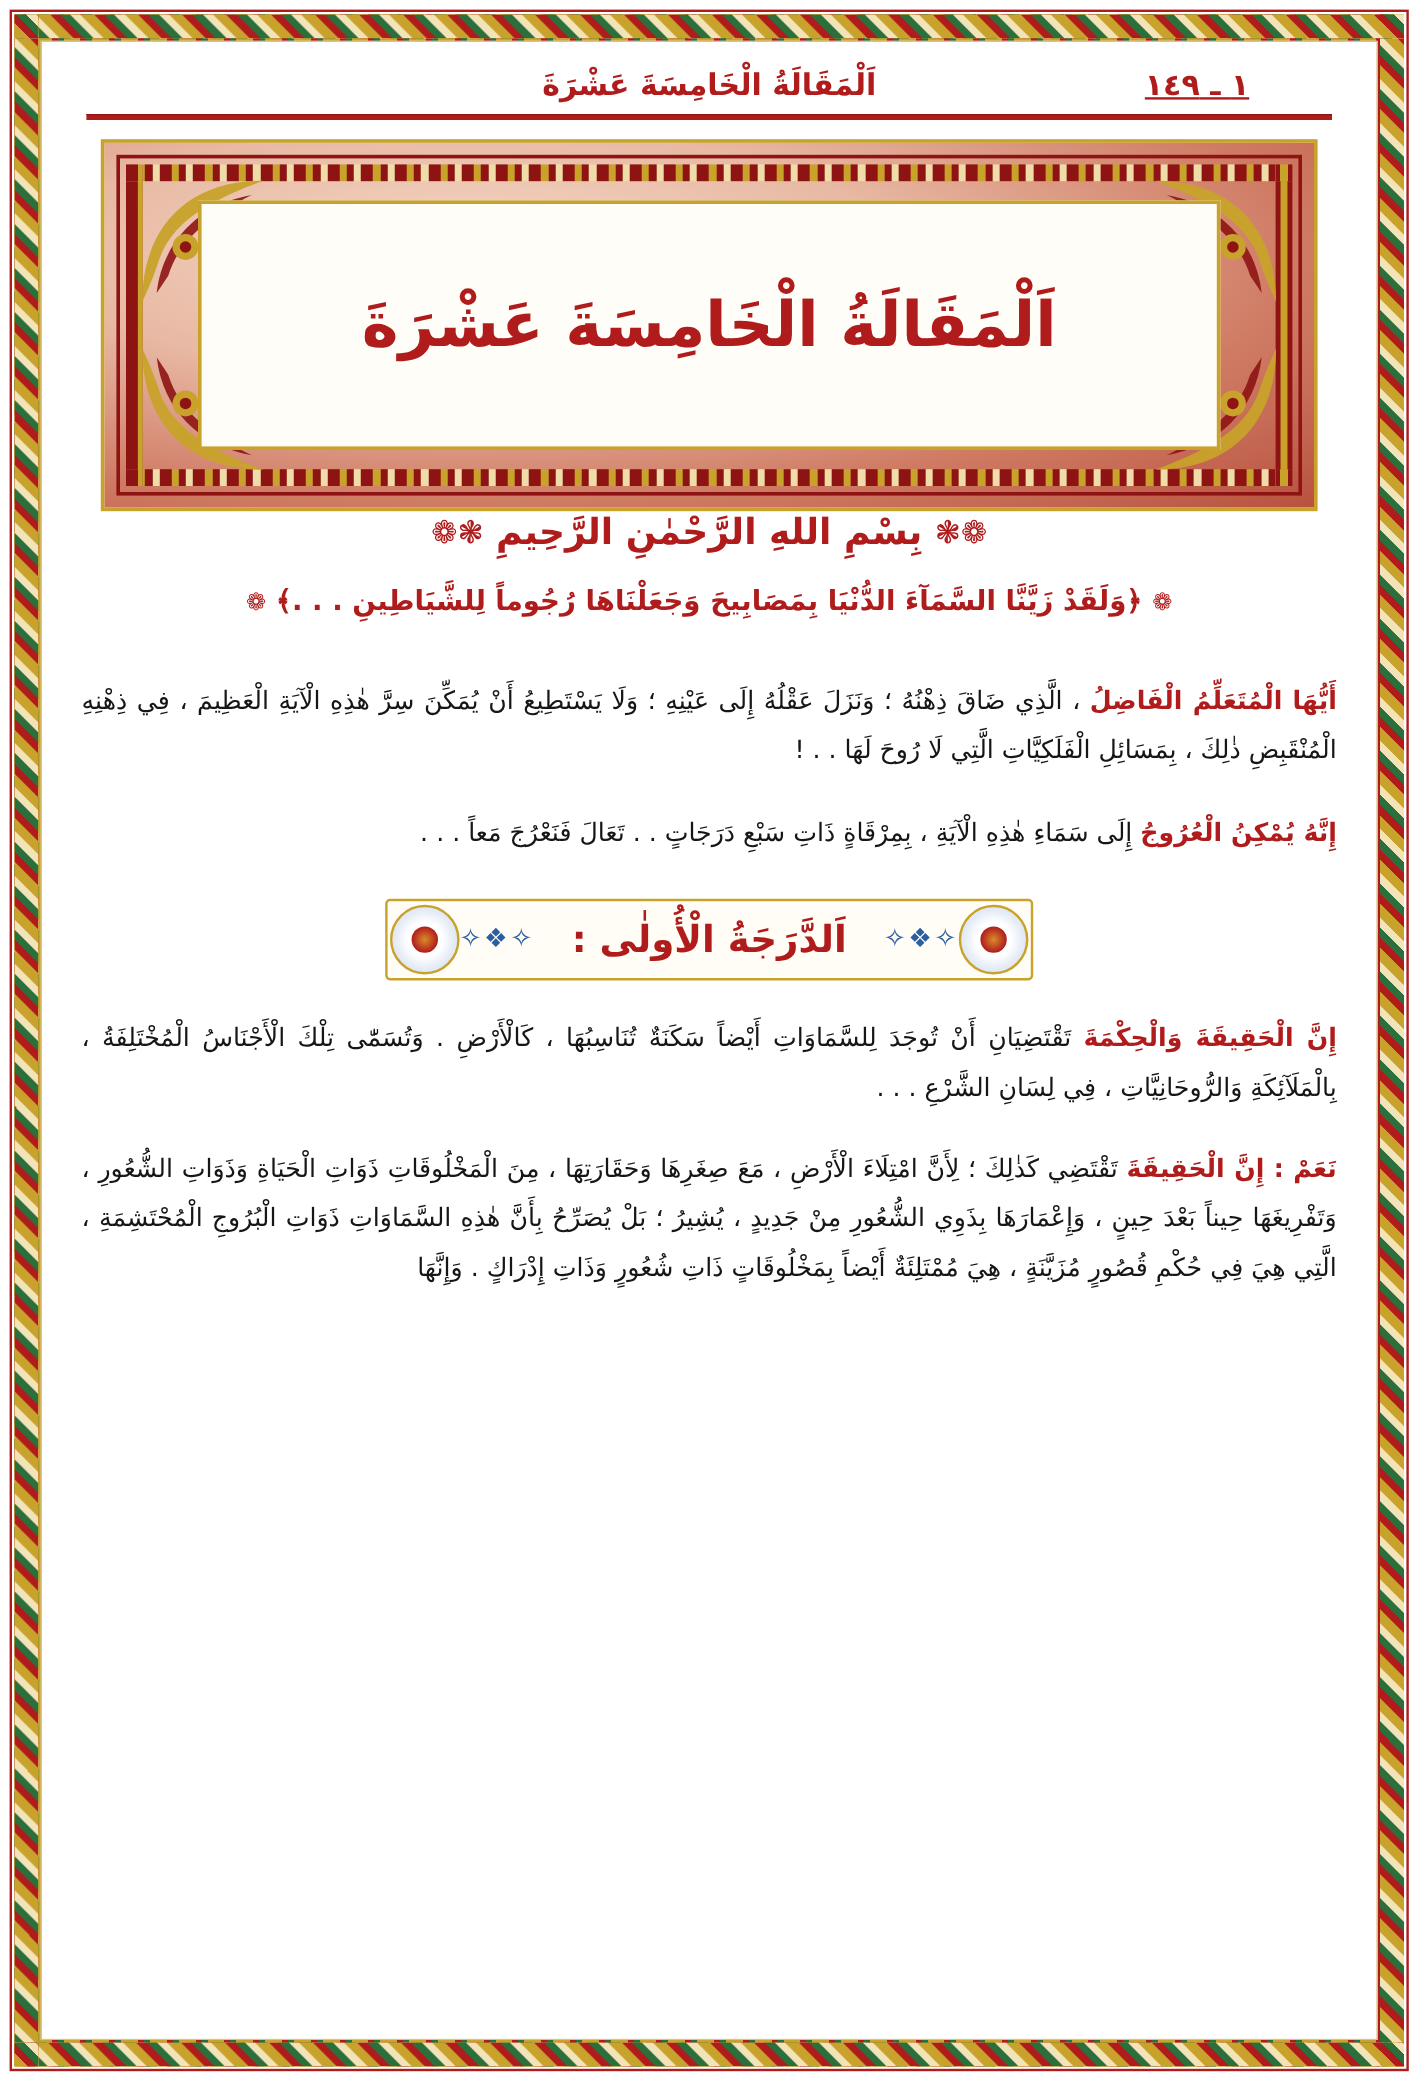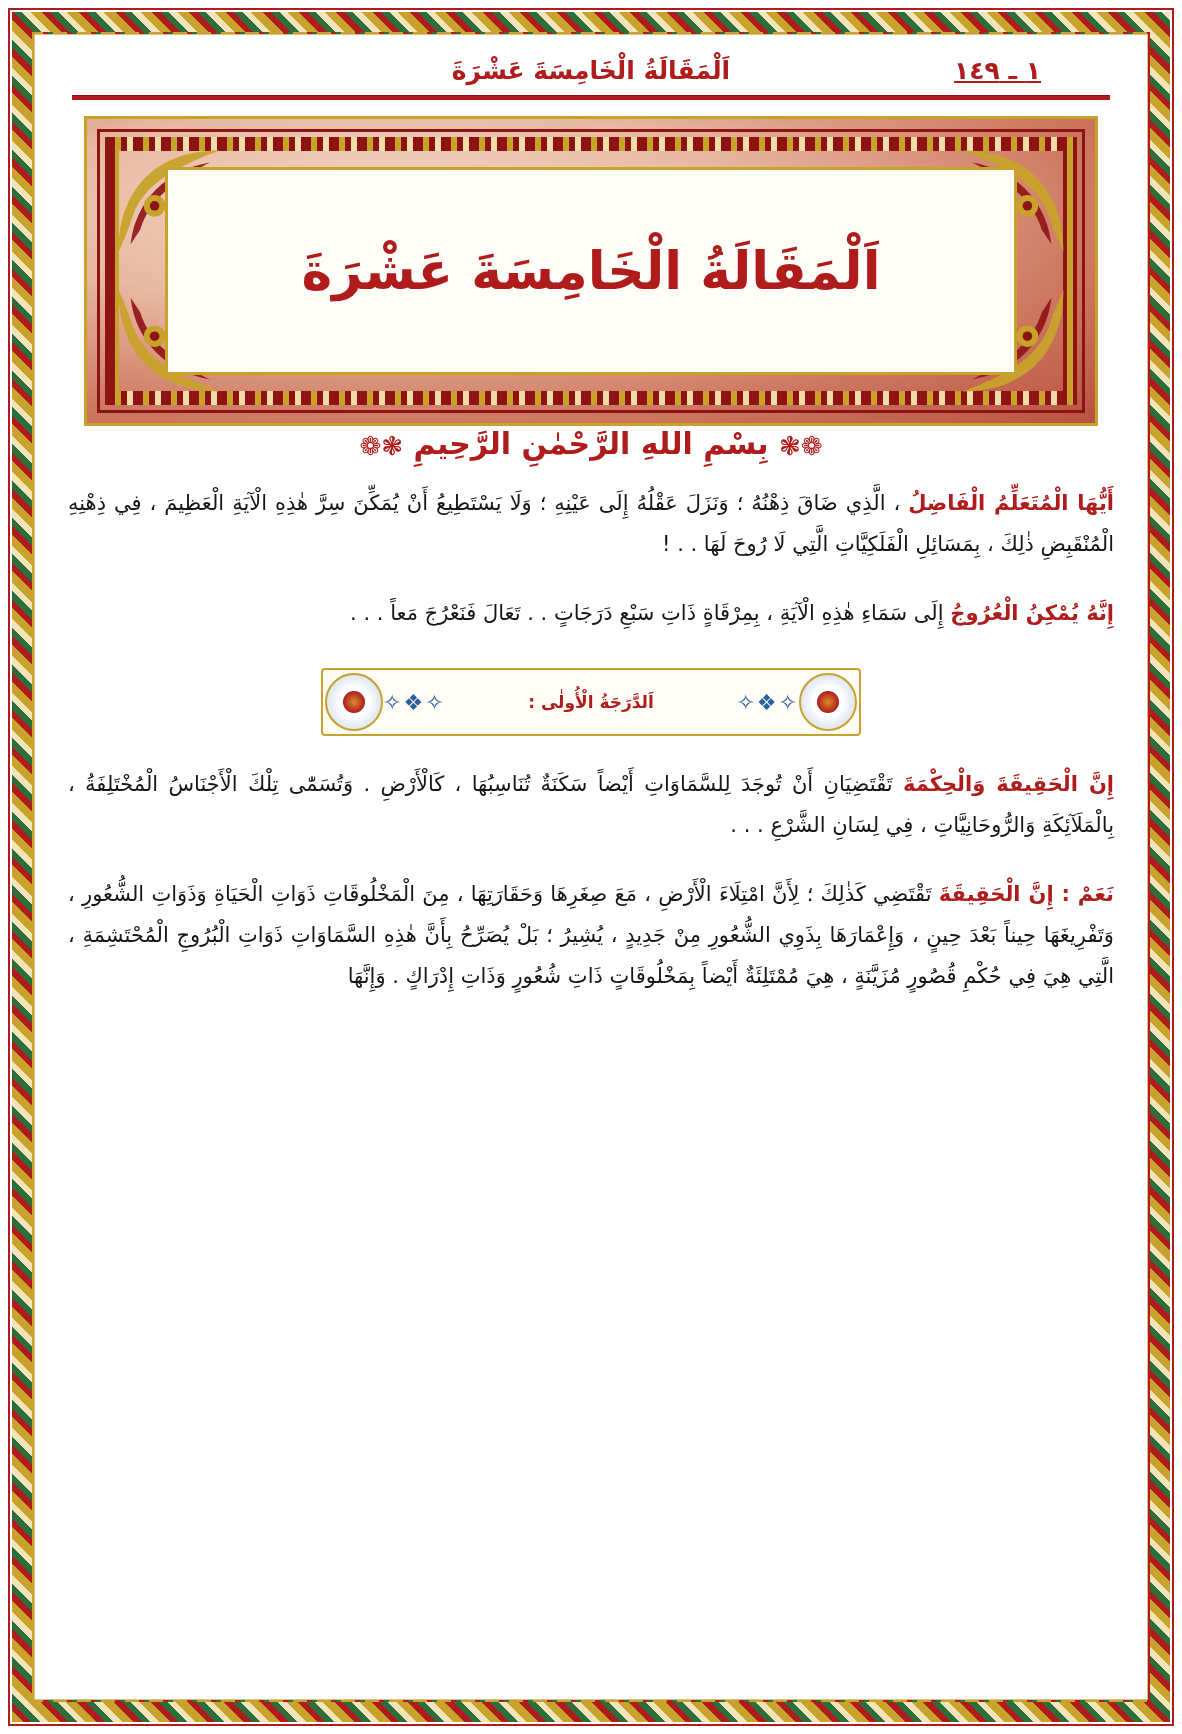--- a/index.html
+++ b/index.html
@@ -198,21 +198,21 @@
   
   .para {
     direction: rtl;
     text-align: justify;
     font-size: 21px;
     line-height: 1.95;
     color: #161616;
     margin-top: 28px;
     padding: 0 6px;
   }
-  .para.first { margin-top: 22px; }
+  .para.first { margin-top: 44px; }
   .lead {
     color: #b01c1c;
     font-weight: bold;
   }
 
   
   .section-bar {
     margin: 34px auto 0 auto;
     width: 540px;
     height: 68px;
@@ -220,21 +220,21 @@
     display: flex;
     align-items: center;
     justify-content: center;
     border: 2px solid #c8a22a;
     border-radius: 4px;
     background: #fffdf6;
     box-sizing: border-box;
   }
   .section-bar .bar-text {
     color: #b01c1c;
-    font-size: 17px;
+    font-size: 31px;
     font-weight: bold;
     direction: rtl;
     padding: 0 56px;
   }
   .medallion {
     position: absolute;
     top: 50%;
     transform: translateY(-50%);
     width: 54px;
     height: 54px;
@@ -328,20 +328,25 @@
         <div class="plaque-title">اَلْمَقَالَةُ الْخَامِسَةَ عَشْرَةَ</div>
       </div>
     </div>
 
     <div class="basmala">
       <span class="orn">❁❃</span>
       <span>بِسْمِ اللهِ الرَّحْمٰنِ الرَّحِيمِ</span>
       <span class="orn">❃❁</span>
     </div>
 
+    <div class="verse">
+      <span class="floret">❁</span>
+      <span>﴿وَلَقَدْ زَيَّنَّا السَّمَآءَ الدُّنْيَا بِمَصَابِيحَ وَجَعَلْنَاهَا رُجُوماً لِلشَّيَاطِينِ . . .﴾</span>
+      <span class="floret">❁</span>
+    </div>
 
     <p class="para first">
       <span class="lead">أَيُّهَا الْمُتَعَلِّمُ الْفَاضِلُ</span>
       <span>، الَّذِي ضَاقَ ذِهْنُهُ ؛ وَنَزَلَ عَقْلُهُ إِلَى عَيْنِهِ ؛ وَلَا يَسْتَطِيعُ أَنْ يُمَكِّنَ سِرَّ هٰذِهِ الْآيَةِ الْعَظِيمَ ، فِي ذِهْنِهِ الْمُنْقَبِضِ ذٰلِكَ ، بِمَسَائِلِ الْفَلَكِيَّاتِ الَّتِي لَا رُوحَ لَهَا . . !</span>
     </p>
 
     <p class="para">
       <span class="lead">إِنَّهُ يُمْكِنُ الْعُرُوجُ</span>
       <span>إِلَى سَمَاءِ هٰذِهِ الْآيَةِ ، بِمِرْقَاةٍ ذَاتِ سَبْعِ دَرَجَاتٍ . . تَعَالَ فَنَعْرُجَ مَعاً . . .</span>
     </p>

